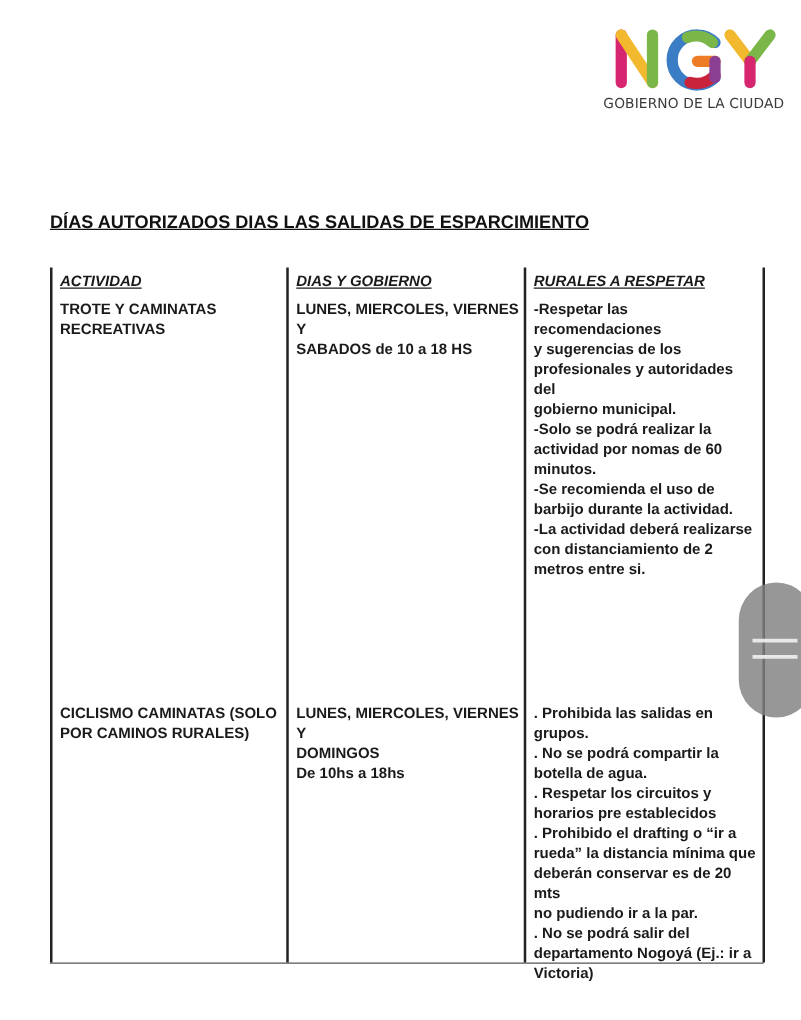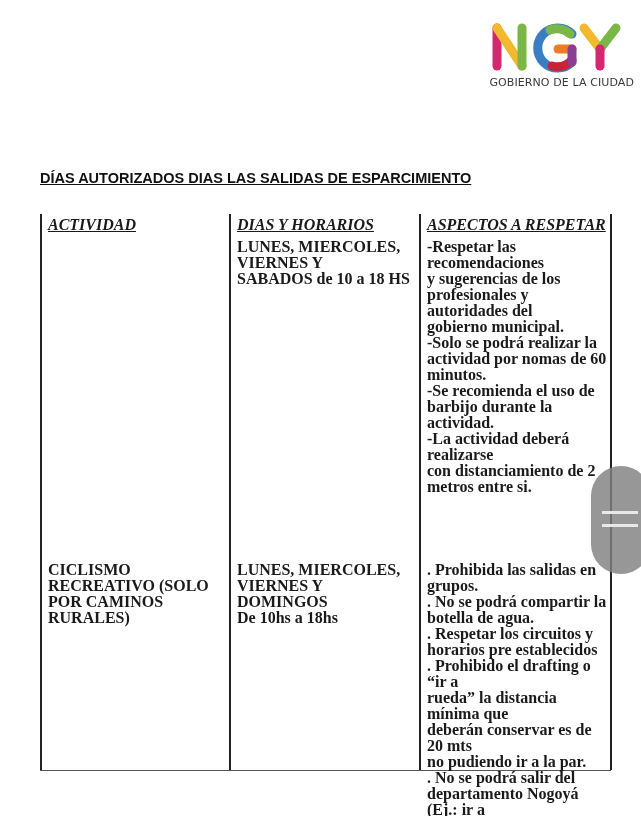--- a/index.html
+++ b/index.html
@@ -25,21 +25,21 @@
     .logo svg {
       position: absolute;
       left: 12px;
       top: 4px;
     }
     .logo-caption {
       position: absolute;
       left: 0;
       top: 60px;
       width: 158px;
-      text-align: right;
+      text-align: center;
       font-family: "DejaVu Sans", sans-serif;
       font-size: 11px;
       line-height: 14px;
       color: #3a3a3a;
       letter-spacing: 0.1px;
     }
     .logo-caption div { white-space: nowrap; }
 
     .doc-title {
       position: absolute;
@@ -63,23 +63,23 @@
     }
     .vline {
       position: absolute;
       top: 0;
       bottom: 0;
       width: 1.5px;
       background: #222;
     }
     .cell {
       position: absolute;
-      font-family: Liberation Serif, serif;
+      font-family: Liberation Sans, sans-serif;
       font-weight: bold;
-      font-size: 16px;
+      font-size: 12px;
       line-height: 16px;
       color: #1a1a1a;
       white-space: pre-line;
     }
     .hdr {
       font-style: italic;
       text-decoration: underline;
       top: 3px;
     }
     .col1 { left: 8px; width: 180px; }
@@ -134,39 +134,41 @@
 
 <div class="doc-title">DÍAS AUTORIZADOS DIAS LAS SALIDAS DE ESPARCIMIENTO</div>
 
 <div class="table">
   <div class="vline" style="left:0;"></div>
   <div class="vline" style="left:189px;"></div>
   <div class="vline" style="left:379px;"></div>
   <div class="vline" style="left:570px;"></div>
 
   <div class="cell hdr col1">ACTIVIDAD</div>
-  <div class="cell hdr col2">DIAS Y HORARIOS</div>
-  <div class="cell hdr col3">ASPECTOS A RESPETAR</div>
+  <div class="cell hdr col2">DIAS Y GOBIERNO</div>
+  <div class="cell hdr col3">RURALES A RESPETAR</div>
 
+  <div class="cell col1 row1">TROTE Y CAMINATAS
+RECREATIVAS</div>
   <div class="cell col2 row1">LUNES, MIERCOLES, VIERNES Y
 SABADOS de 10 a 18 HS</div>
   <div class="cell col3 row1">-Respetar las recomendaciones
 y sugerencias de los
 profesionales y autoridades del
 gobierno municipal.
 -Solo se podrá realizar la
 actividad por nomas de 60
 minutos.
 -Se recomienda el uso de
 barbijo durante la actividad.
 -La actividad deberá realizarse
 con distanciamiento de 2
 metros entre si.</div>
 
-  <div class="cell col1 row2">CICLISMO RECREATIVO (SOLO
+  <div class="cell col1 row2">CICLISMO CAMINATAS (SOLO
 POR CAMINOS RURALES)</div>
   <div class="cell col2 row2">LUNES, MIERCOLES, VIERNES Y
 DOMINGOS
 De 10hs a 18hs</div>
   <div class="cell col3 row2">. Prohibida las salidas en
 grupos.
 . No se podrá compartir la
 botella de agua.
 . Respetar los circuitos y
 horarios pre establecidos

